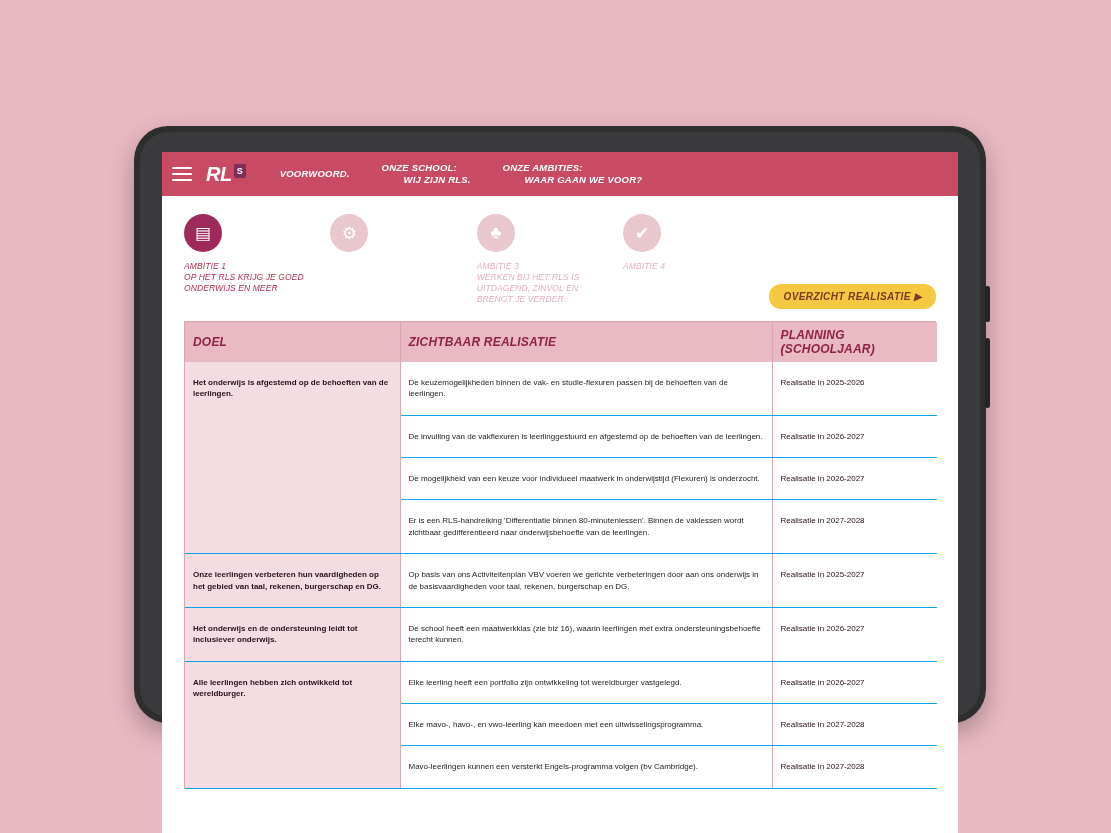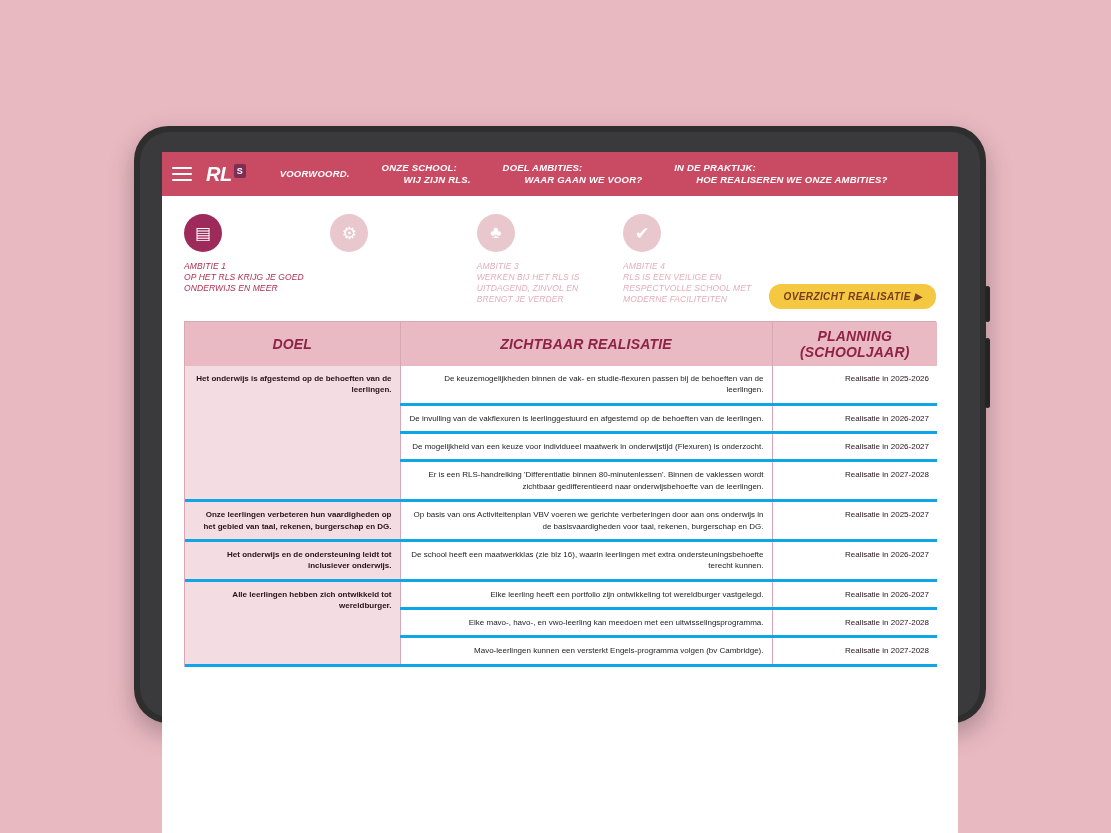--- a/index.html
+++ b/index.html
@@ -174,42 +174,41 @@
     border-bottom: none;
   }
   table {
     width: 100%;
     border-collapse: collapse;
     table-layout: fixed;
   }
   thead th {
     background: #e9b9c4;
     color: #8e2346;
-    font-size: 14px;
-    font-weight: bold;
-    font-style: italic;
-    text-align: center;
+    font-size: 12px;
+    font-weight: bold;
+    font-style: italic;
+    text-align: left;
     padding: 6px 8px;
     letter-spacing: 0.2px;
     border-right: 1px solid #d9a7b3;
   }
   thead th:last-child { border-right: none; }
   col.c1 { width: 215px; }
   col.c2 { width: 372px; }
   col.c3 { width: 165px; }
 
   tbody td {
     font-size: 8px;
     line-height: 1.42;
-    padding: 7px 8px;
+    padding: 15px 8px;
     vertical-align: top;
     border-right: 1px solid #d9a7b3;
-    border-bottom: 3px solid #0ea5e9;
+    border-bottom: 1px solid #0ea5e9;
     color: #1c1c1c;
-    text-align: right;
   }
   tbody td:last-child { border-right: none; }
   td.doel {
     background: #f4dde2;
     font-weight: bold;
     color: #26121a;
   }
   td.res { background: #ffffff; }
   td.plan { background: #ffffff; color: #26121a; }
 </style>
@@ -240,26 +239,22 @@
 
         <div class="navitem">
           <span class="l1">VOORWOORD.</span>
           <span class="l2"></span>
         </div>
         <div class="navitem">
           <span class="l1">ONZE SCHOOL:</span>
           <span class="l2">WIJ ZIJN RLS.</span>
         </div>
         <div class="navitem">
-          <span class="l1">DOEL AMBITIES:</span>
+          <span class="l1">ONZE AMBITIES:</span>
           <span class="l2">WAAR GAAN WE VOOR?</span>
-        </div>
-        <div class="navitem">
-          <span class="l1">IN DE PRAKTIJK:</span>
-          <span class="l2">HOE REALISEREN WE ONZE AMBITIES?</span>
         </div>
       </div>
 
       <div class="ambities">
 
         <div class="ambitie active">
           <div class="amb-icon active">
             <span>▤</span>
           </div>
           <div class="amb-label">
@@ -283,21 +278,20 @@
             <span>WERKEN BIJ HET RLS IS UITDAGEND, ZINVOL EN BRENGT JE VERDER</span>
           </div>
         </div>
 
         <div class="ambitie inactive">
           <div class="amb-icon dim">
             <span>✔</span>
           </div>
           <div class="amb-label">
             <span class="num">AMBITIE 4</span>
-            <span>RLS IS EEN VEILIGE EN RESPECTVOLLE SCHOOL MET MODERNE FACILITEITEN</span>
           </div>
         </div>
 
         <div class="overzicht-wrap">
           <button class="overzicht-btn">OVERZICHT REALISATIE ▶</button>
         </div>
       </div>
 
       <div class="table-wrap">
         <table>

